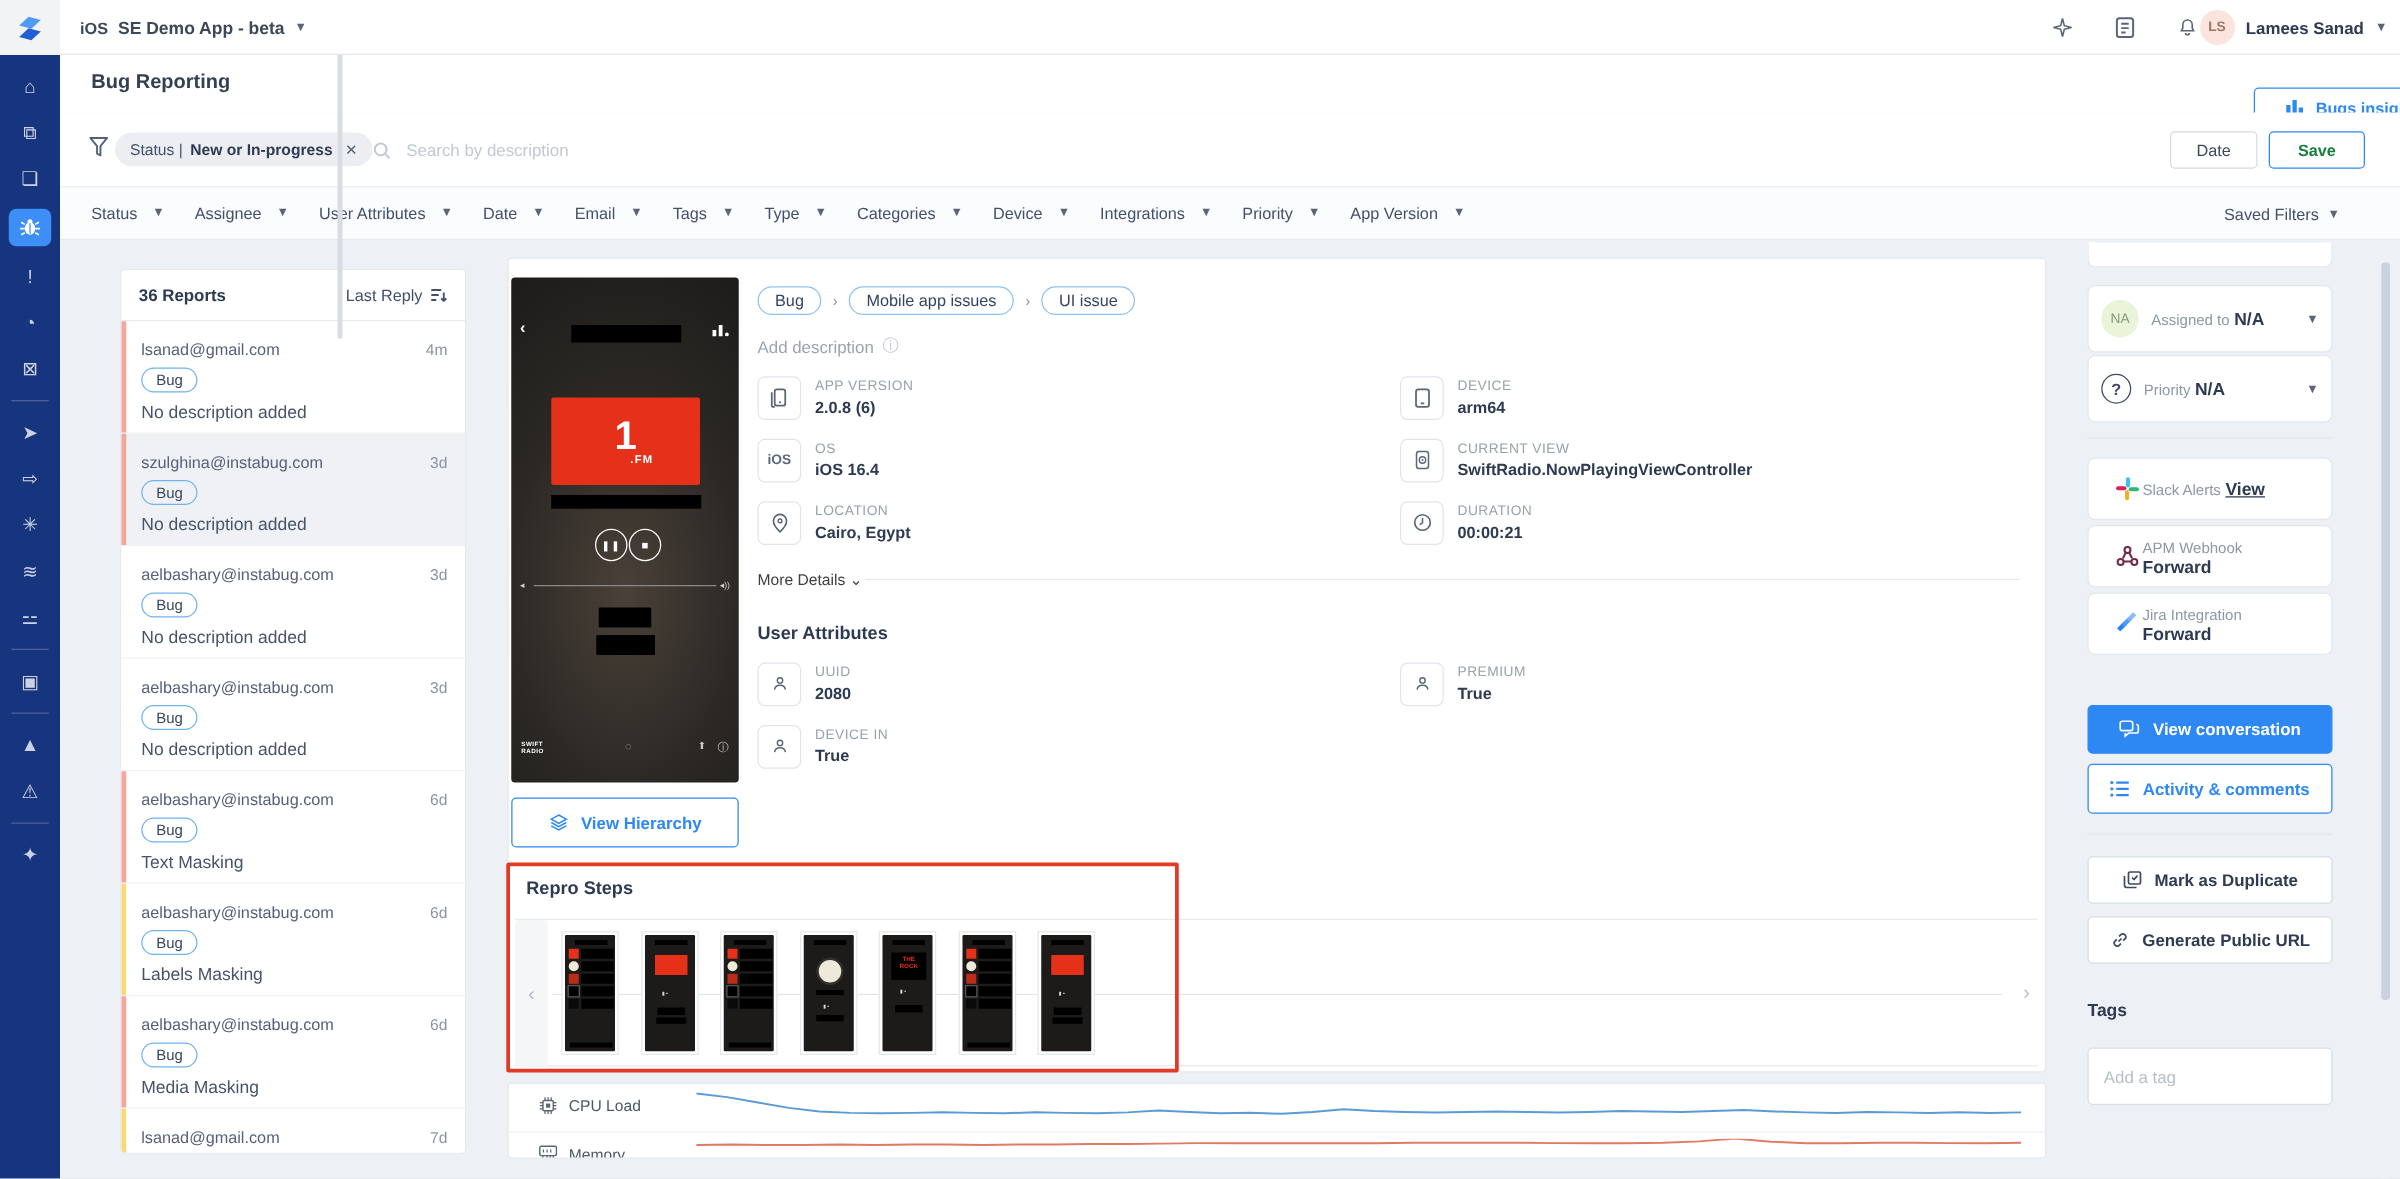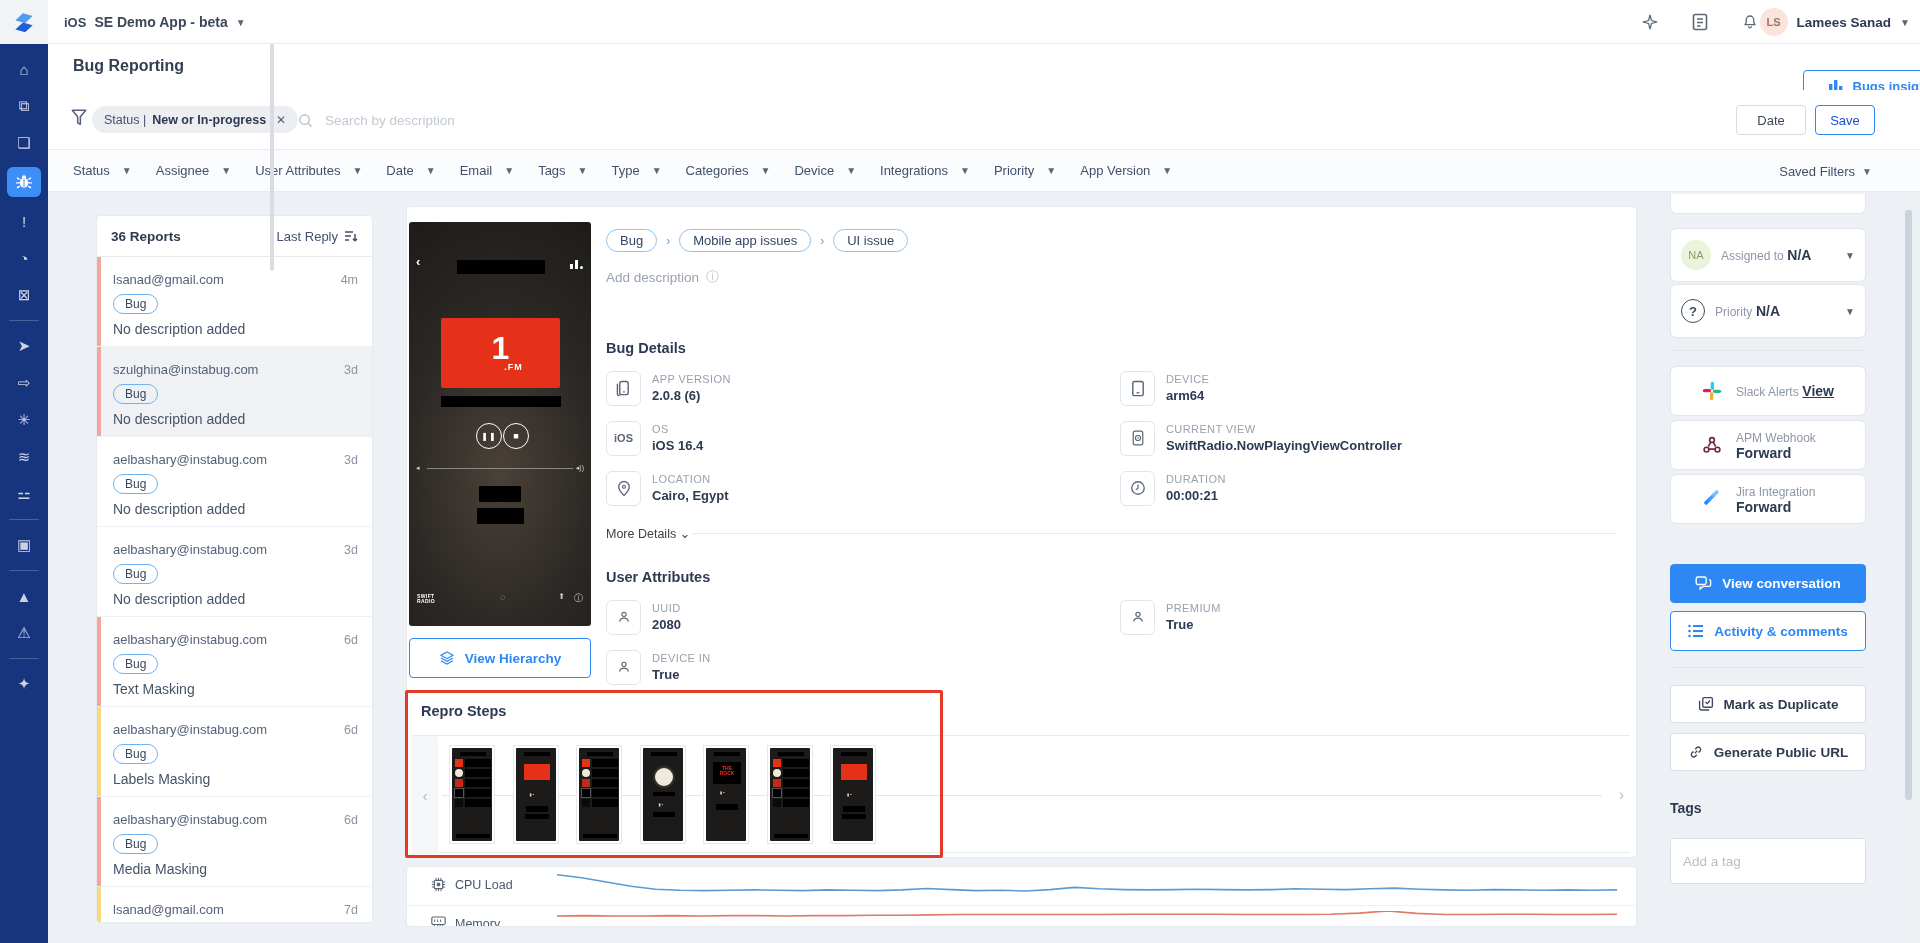--- a/index.html
+++ b/index.html
@@ -34,21 +34,21 @@
   .filter-bar{position:absolute;left:48px;top:90px;width:1872px;height:60px;background:#fff;border-bottom:1px solid #E7EAEE;}
   .funnel{position:absolute;left:22px;top:18px;}
   .chip{position:absolute;left:44px;top:16px;height:27px;background:#ECEEF2;border-radius:14px;display:flex;align-items:center;gap:6px;padding:0 12px;font-size:12.5px;color:#42506B;}
   .chip b{color:#2E3B52;}
   .chip .x{margin-left:4px;color:#55607A;cursor:pointer;font-size:12px;}
   .search-wrap{position:absolute;left:250px;top:12px;width:1380px;height:36px;display:flex;align-items:center;gap:10px;}
   .search-input{border:none;outline:none;flex:1;font-size:13.5px;color:#2E3B52;font-family:inherit;background:transparent;}
   .search-input::placeholder{color:#C2C9D2;}
   .btn{border-radius:4px;font-size:13px;display:flex;align-items:center;justify-content:center;cursor:pointer;background:#fff;}
   .clear-btn{position:absolute;left:1688px;top:15px;width:70px;height:30px;border:1px solid #D6DBE1;color:#3C4858;}
-  .save-btn{position:absolute;left:1767px;top:15px;width:60px;height:30px;border:1px solid #2D88F3;color:#1d4ed8;font-weight:normal;}
+  .save-btn{position:absolute;left:1767px;top:15px;width:77px;height:30px;border:1px solid #2D88F3;color:#15803d;font-weight:bold;}
   .filter-row{position:absolute;left:48px;top:150px;width:1872px;height:42px;background:#FBFCFD;border-bottom:1px solid #E7EAEE;display:flex;align-items:center;padding-left:25px;gap:24px;}
   .filter-item{display:flex;align-items:center;gap:12px;font-size:13px;color:#42506B;cursor:pointer;}
   .saved-filters{position:absolute;right:48px;top:0;height:42px;display:flex;align-items:center;gap:7px;font-size:13px;color:#42506B;cursor:pointer;}
 
   
   .reports-panel{position:absolute;left:96px;top:215px;width:277px;height:708px;background:#fff;border:1px solid #E6E9ED;border-radius:4px;overflow:hidden;}
   .reports-head{height:41px;border-bottom:1px solid #E7EAEE;display:flex;align-items:center;justify-content:space-between;padding:0 14px;}
   .reports-count{font-weight:bold;font-size:13.5px;color:#2C3A52;}
   .reports-sort{display:flex;align-items:center;gap:6px;font-size:13px;color:#42506B;cursor:pointer;}
   .report-item{position:relative;height:90px;border-bottom:1px solid #EEF0F3;padding:15px 14px 0 16px;cursor:pointer;background:#fff;}
@@ -125,21 +125,21 @@
   
   .sp-card{position:absolute;left:1670px;width:196px;background:#fff;border:1px solid #E3E7EC;border-radius:6px;}
   .sp-partial{top:194px;height:20px;border-top:none;border-radius:0 0 6px 6px;}
   .sp-select{height:52px;display:flex;align-items:center;padding:0 10px;gap:10px;cursor:pointer;}
   .sp-label{font-size:12px;color:#8D97A6;}
   .sp-value{font-size:14px;font-weight:bold;color:#2C3A52;margin-top:2px;}
   .sp-caret{margin-left:auto;color:#5A6676;font-size:10px;}
   .na-avatar{width:30px;height:30px;border-radius:50%;background:#EAF4D8;color:#8A9A76;font-size:11px;display:flex;align-items:center;justify-content:center;}
   .q-icon{width:24px;height:24px;border:1.6px solid #3E4A61;border-radius:50%;display:flex;align-items:center;justify-content:center;font-size:13px;font-weight:bold;color:#3E4A61;}
   .sp-div{position:absolute;left:1670px;width:196px;height:1px;background:#E3E7EC;}
-  .int-card{height:48px;display:flex;align-items:center;gap:12px;padding:0 29px;cursor:pointer;}
+  .int-card{height:48px;display:flex;align-items:center;gap:0;padding:0 19px;cursor:pointer;}
   .int-icon{width:24px;height:24px;flex:0 0 auto;display:flex;align-items:center;justify-content:center;}
   .int-value{font-size:14px;font-weight:bold;color:#2C3A52;margin-top:2px;}
   .int-value.u{text-decoration:underline;}
   .sp-btn{position:absolute;left:1670px;width:196px;border-radius:4px;display:flex;align-items:center;justify-content:center;gap:10px;font-size:13.5px;font-weight:bold;cursor:pointer;}
   .btn-primary{background:#2D88F3;border:1px solid #2D88F3;color:#fff;}
   .btn-blue-outline{background:#fff;border:1px solid #2D88F3;color:#2D88F3;}
   .btn-gray{background:#fff;border:1px solid #D8DDE3;color:#2E3B52;}
   .tags-title{position:absolute;left:1670px;top:800px;font-size:14px;font-weight:bold;color:#2C3A52;}
   .tag-input{position:absolute;left:1670px;top:838px;width:196px;height:46px;border:1px solid #D8DDE3;border-radius:4px;background:#fff;padding:0 12px;font-size:13.5px;color:#2E3B52;outline:none;font-family:inherit;}
   .tag-input::placeholder{color:#B6BEC9;}
@@ -484,21 +484,20 @@
           <span class="crumb">Bug</span>
           <span class="crumb-sep">›</span>
           <span class="crumb">Mobile app issues</span>
           <span class="crumb-sep">›</span>
           <span class="crumb">UI issue</span>
         </div>
       <div class="add-desc">
         <span>Add description</span>
         <span class="info-dot">ⓘ</span>
       </div>
-      <div class="sec-title">Bug Details</div>
       <div class="fields" id="bug-fields">
   <div class="field">
     <span class="field-icon-box">
               <svg width="15" height="17" viewBox="0 0 16 18">
                 <rect x="4" y="1.5" width="9" height="14" rx="2" fill="none" stroke="#5A6676" stroke-width="1.5"></rect>
                 <path d="M4 16.5H3a1.5 1.5 0 0 1-1.5-1.5V4" fill="none" stroke="#5A6676" stroke-width="1.5"></path>
                 <circle cx="8.5" cy="12.5" r=".9" fill="#5A6676"></circle>
               </svg>
             </span>
     <span>

